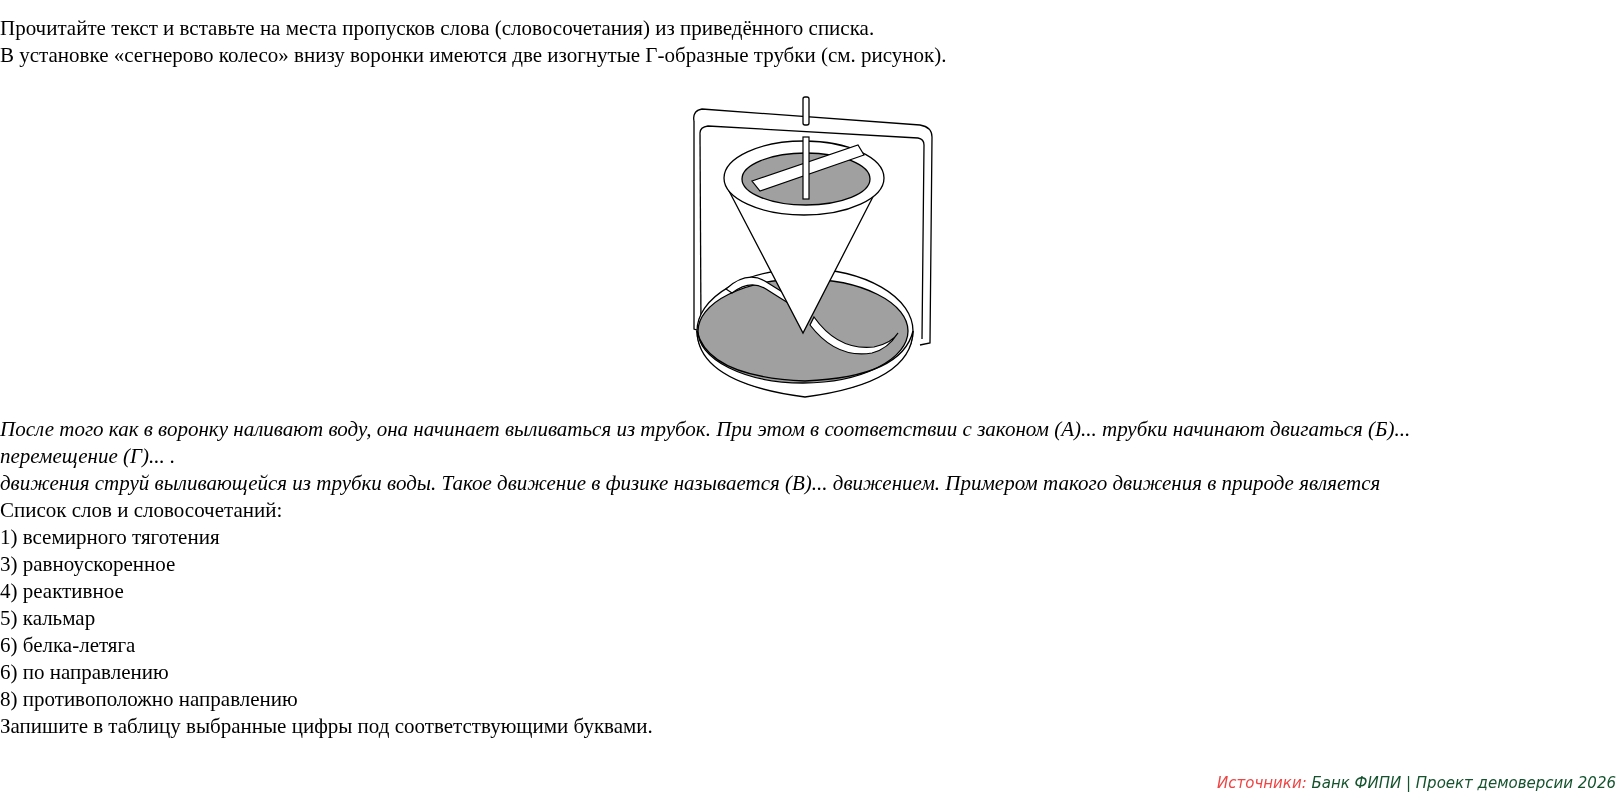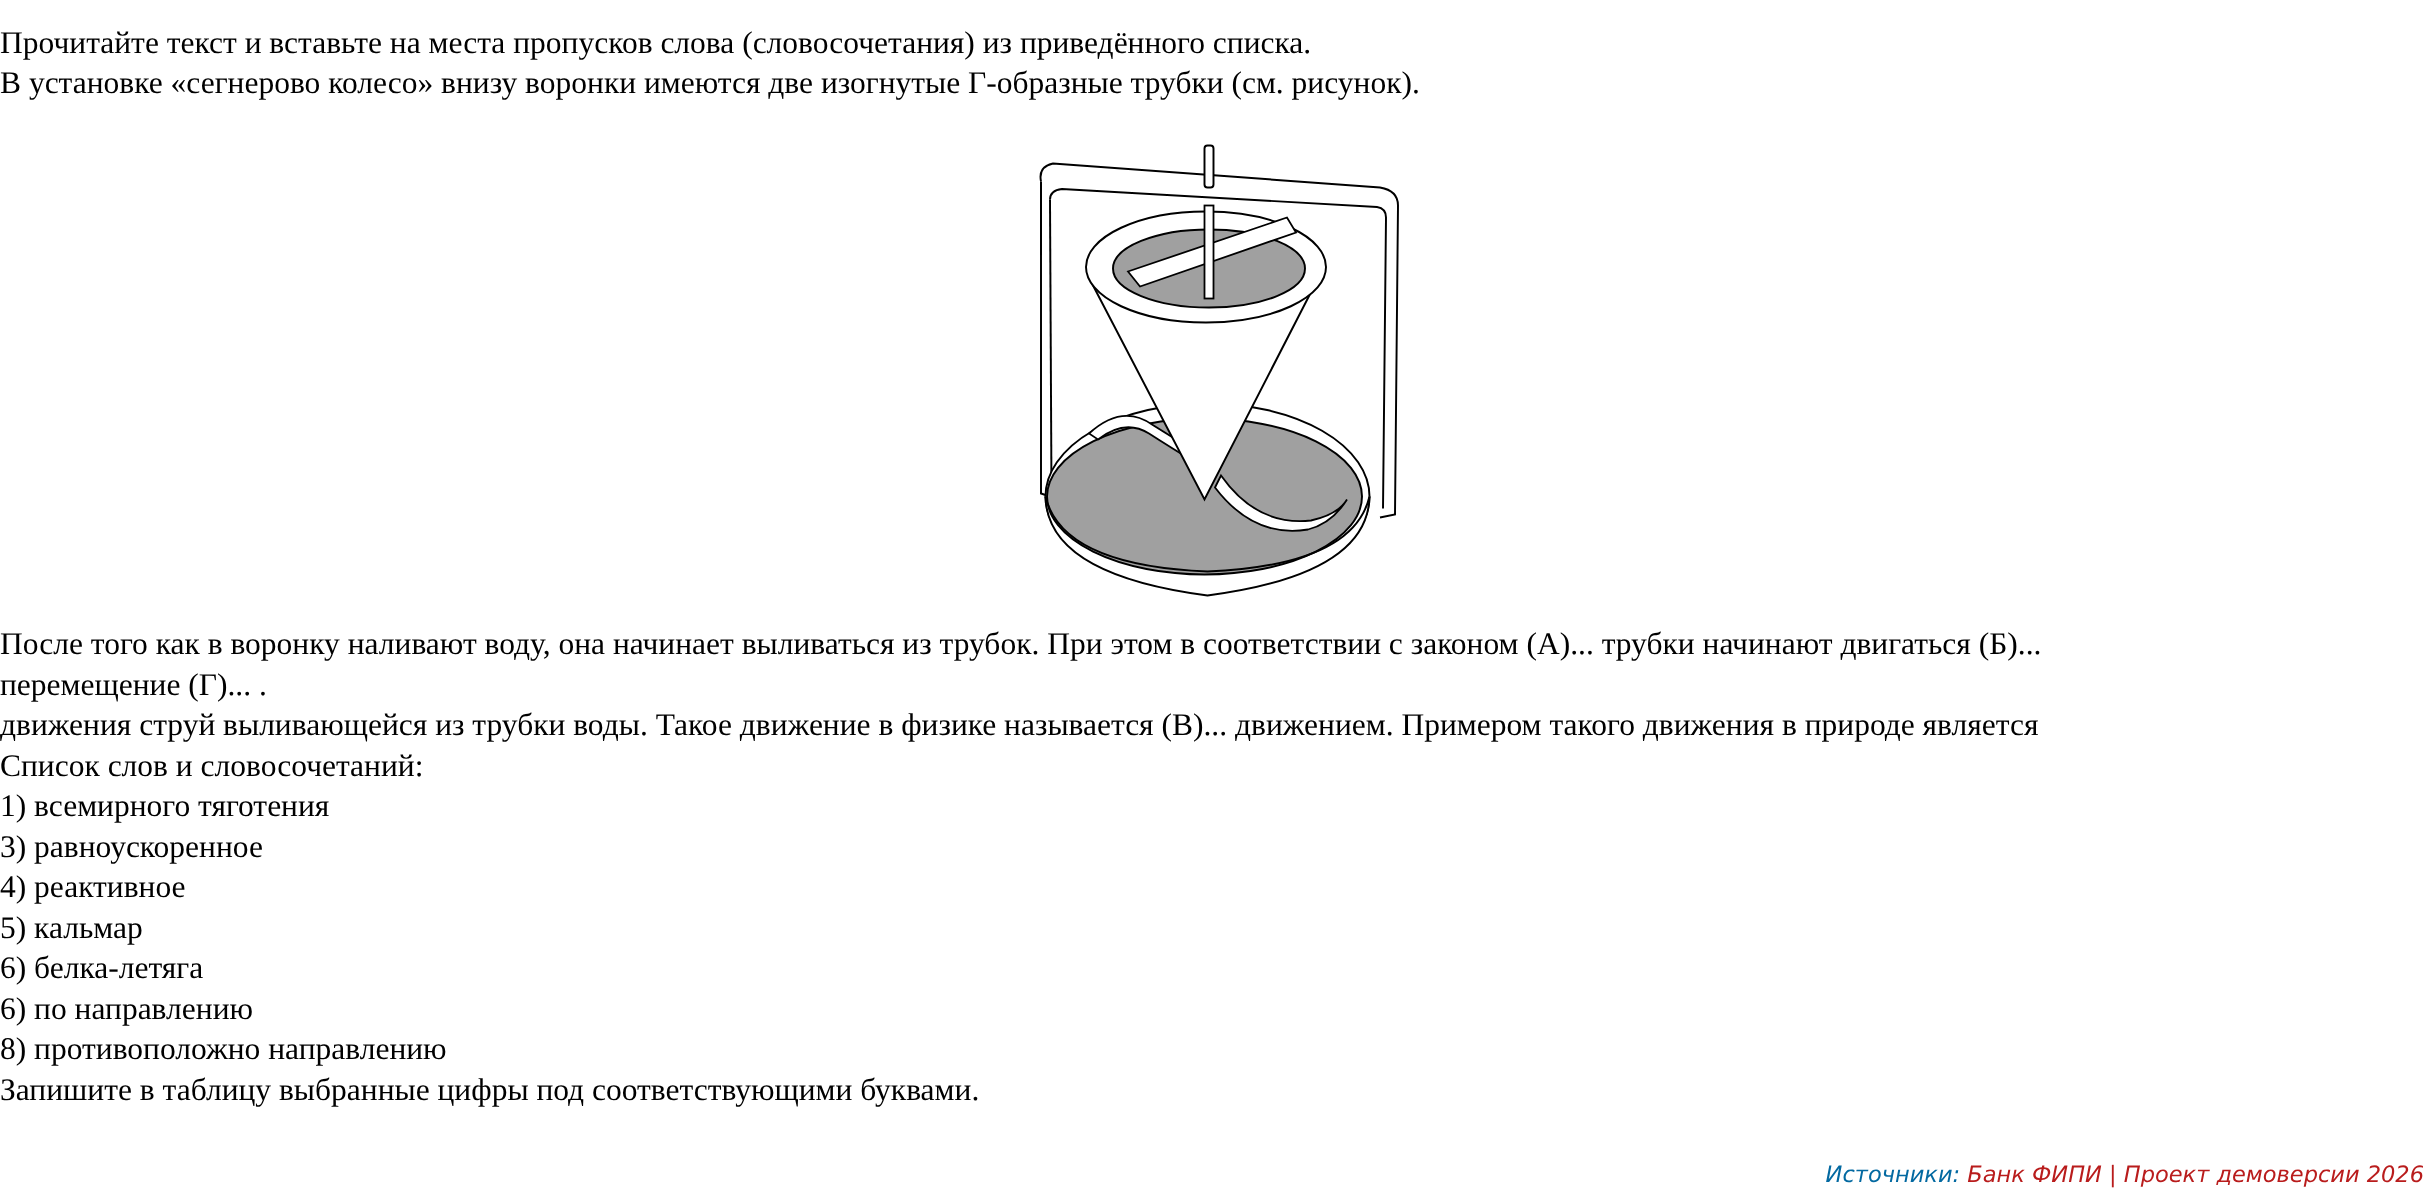--- a/index.html
+++ b/index.html
@@ -22,20 +22,21 @@
     top: 15px;
     width: 1612px;
   }
   .line {
     line-height: 27px;
     white-space: nowrap;
   }
   .para {
     line-height: 27px;
     width: 1580px;
+    font-style: italic;
   }
   .figure-wrap {
     width: 1616px;
     height: 347px;
     position: relative;
   }
   .figure {
     position: absolute;
     left: 688px;
     top: 24px;
@@ -46,24 +47,24 @@
     position: absolute;
     right: 0;
     top: 773px;
     font-family: "DejaVu Sans", sans-serif;
     font-style: italic;
     font-size: 15px;
     line-height: 20px;
     white-space: nowrap;
   }
   .footer .label {
-    color: #0369a1;
+    color: #ef4444;
   }
   .footer .sources {
-    color: #b91c1c;
+    color: #14532d;
   }
 </style>
 </head>
 <body>
 
 <div class="content">
   <div class="line">Прочитайте текст и вставьте на места пропусков слова (словосочетания) из приведённого списка.</div>
   <div class="line">В установке «сегнерово колесо» внизу воронки имеются две изогнутые Г-образные трубки (см. рисунок).</div>
 
   <div class="figure-wrap">

